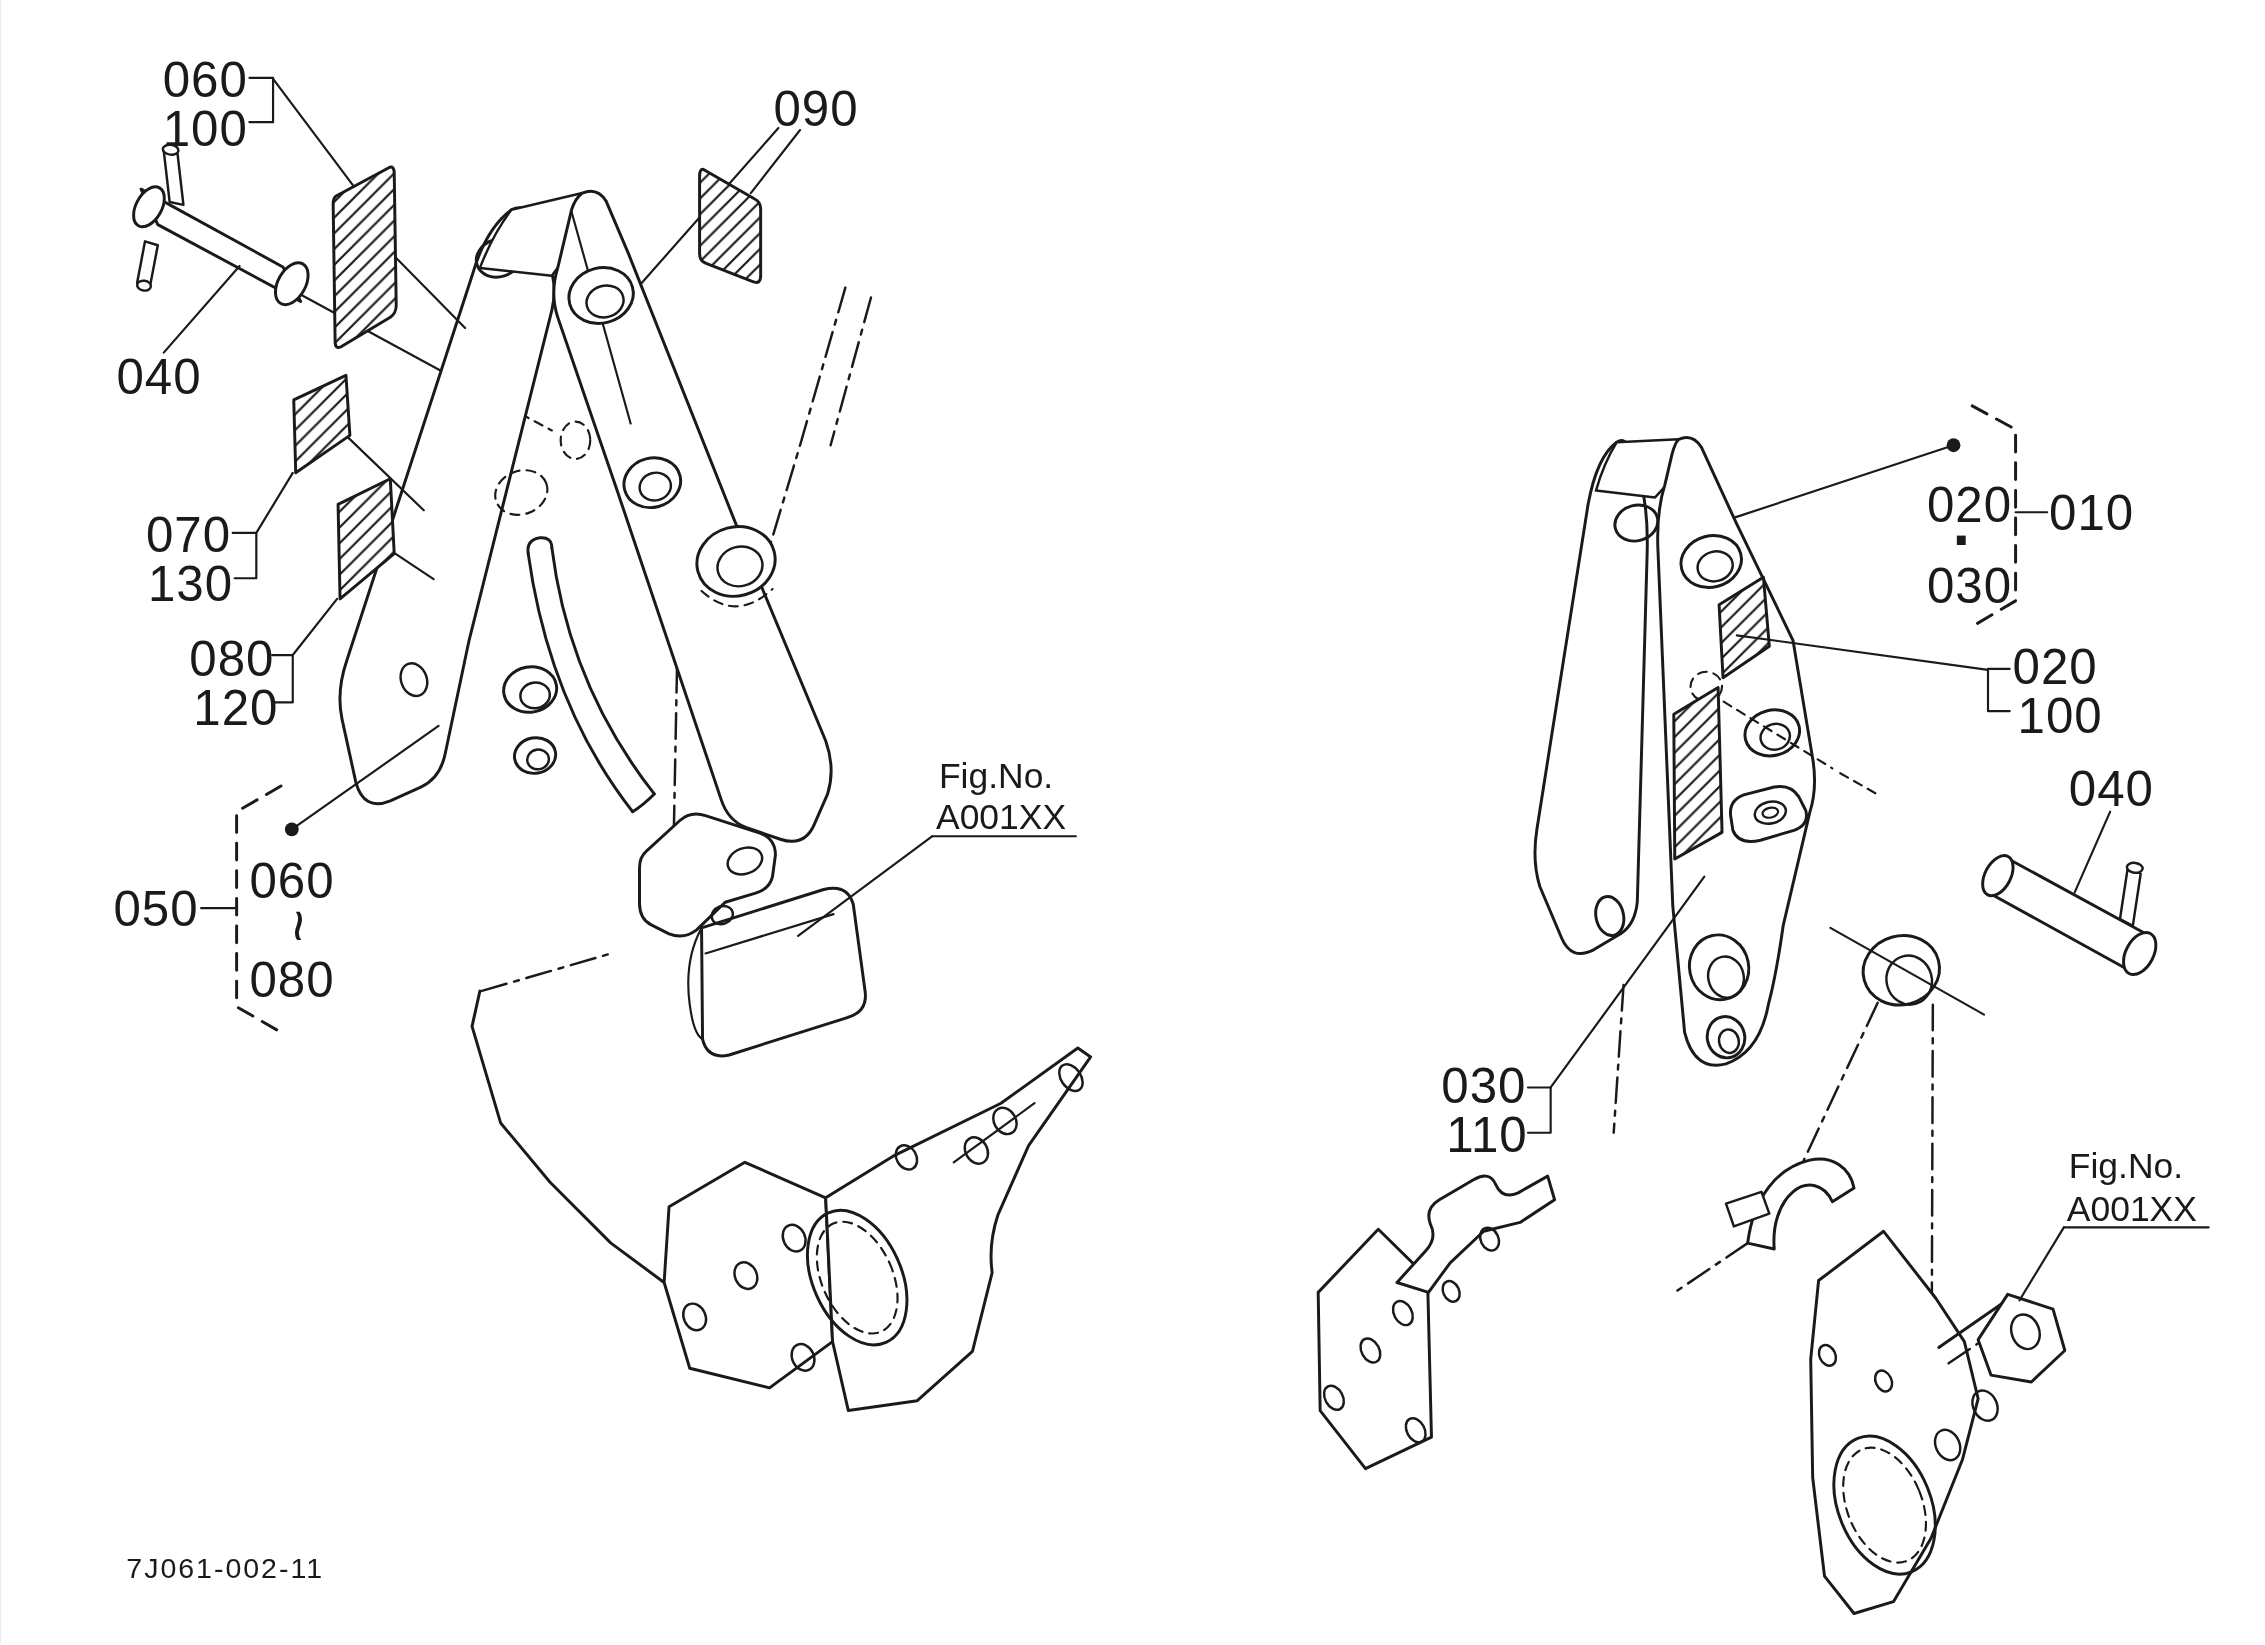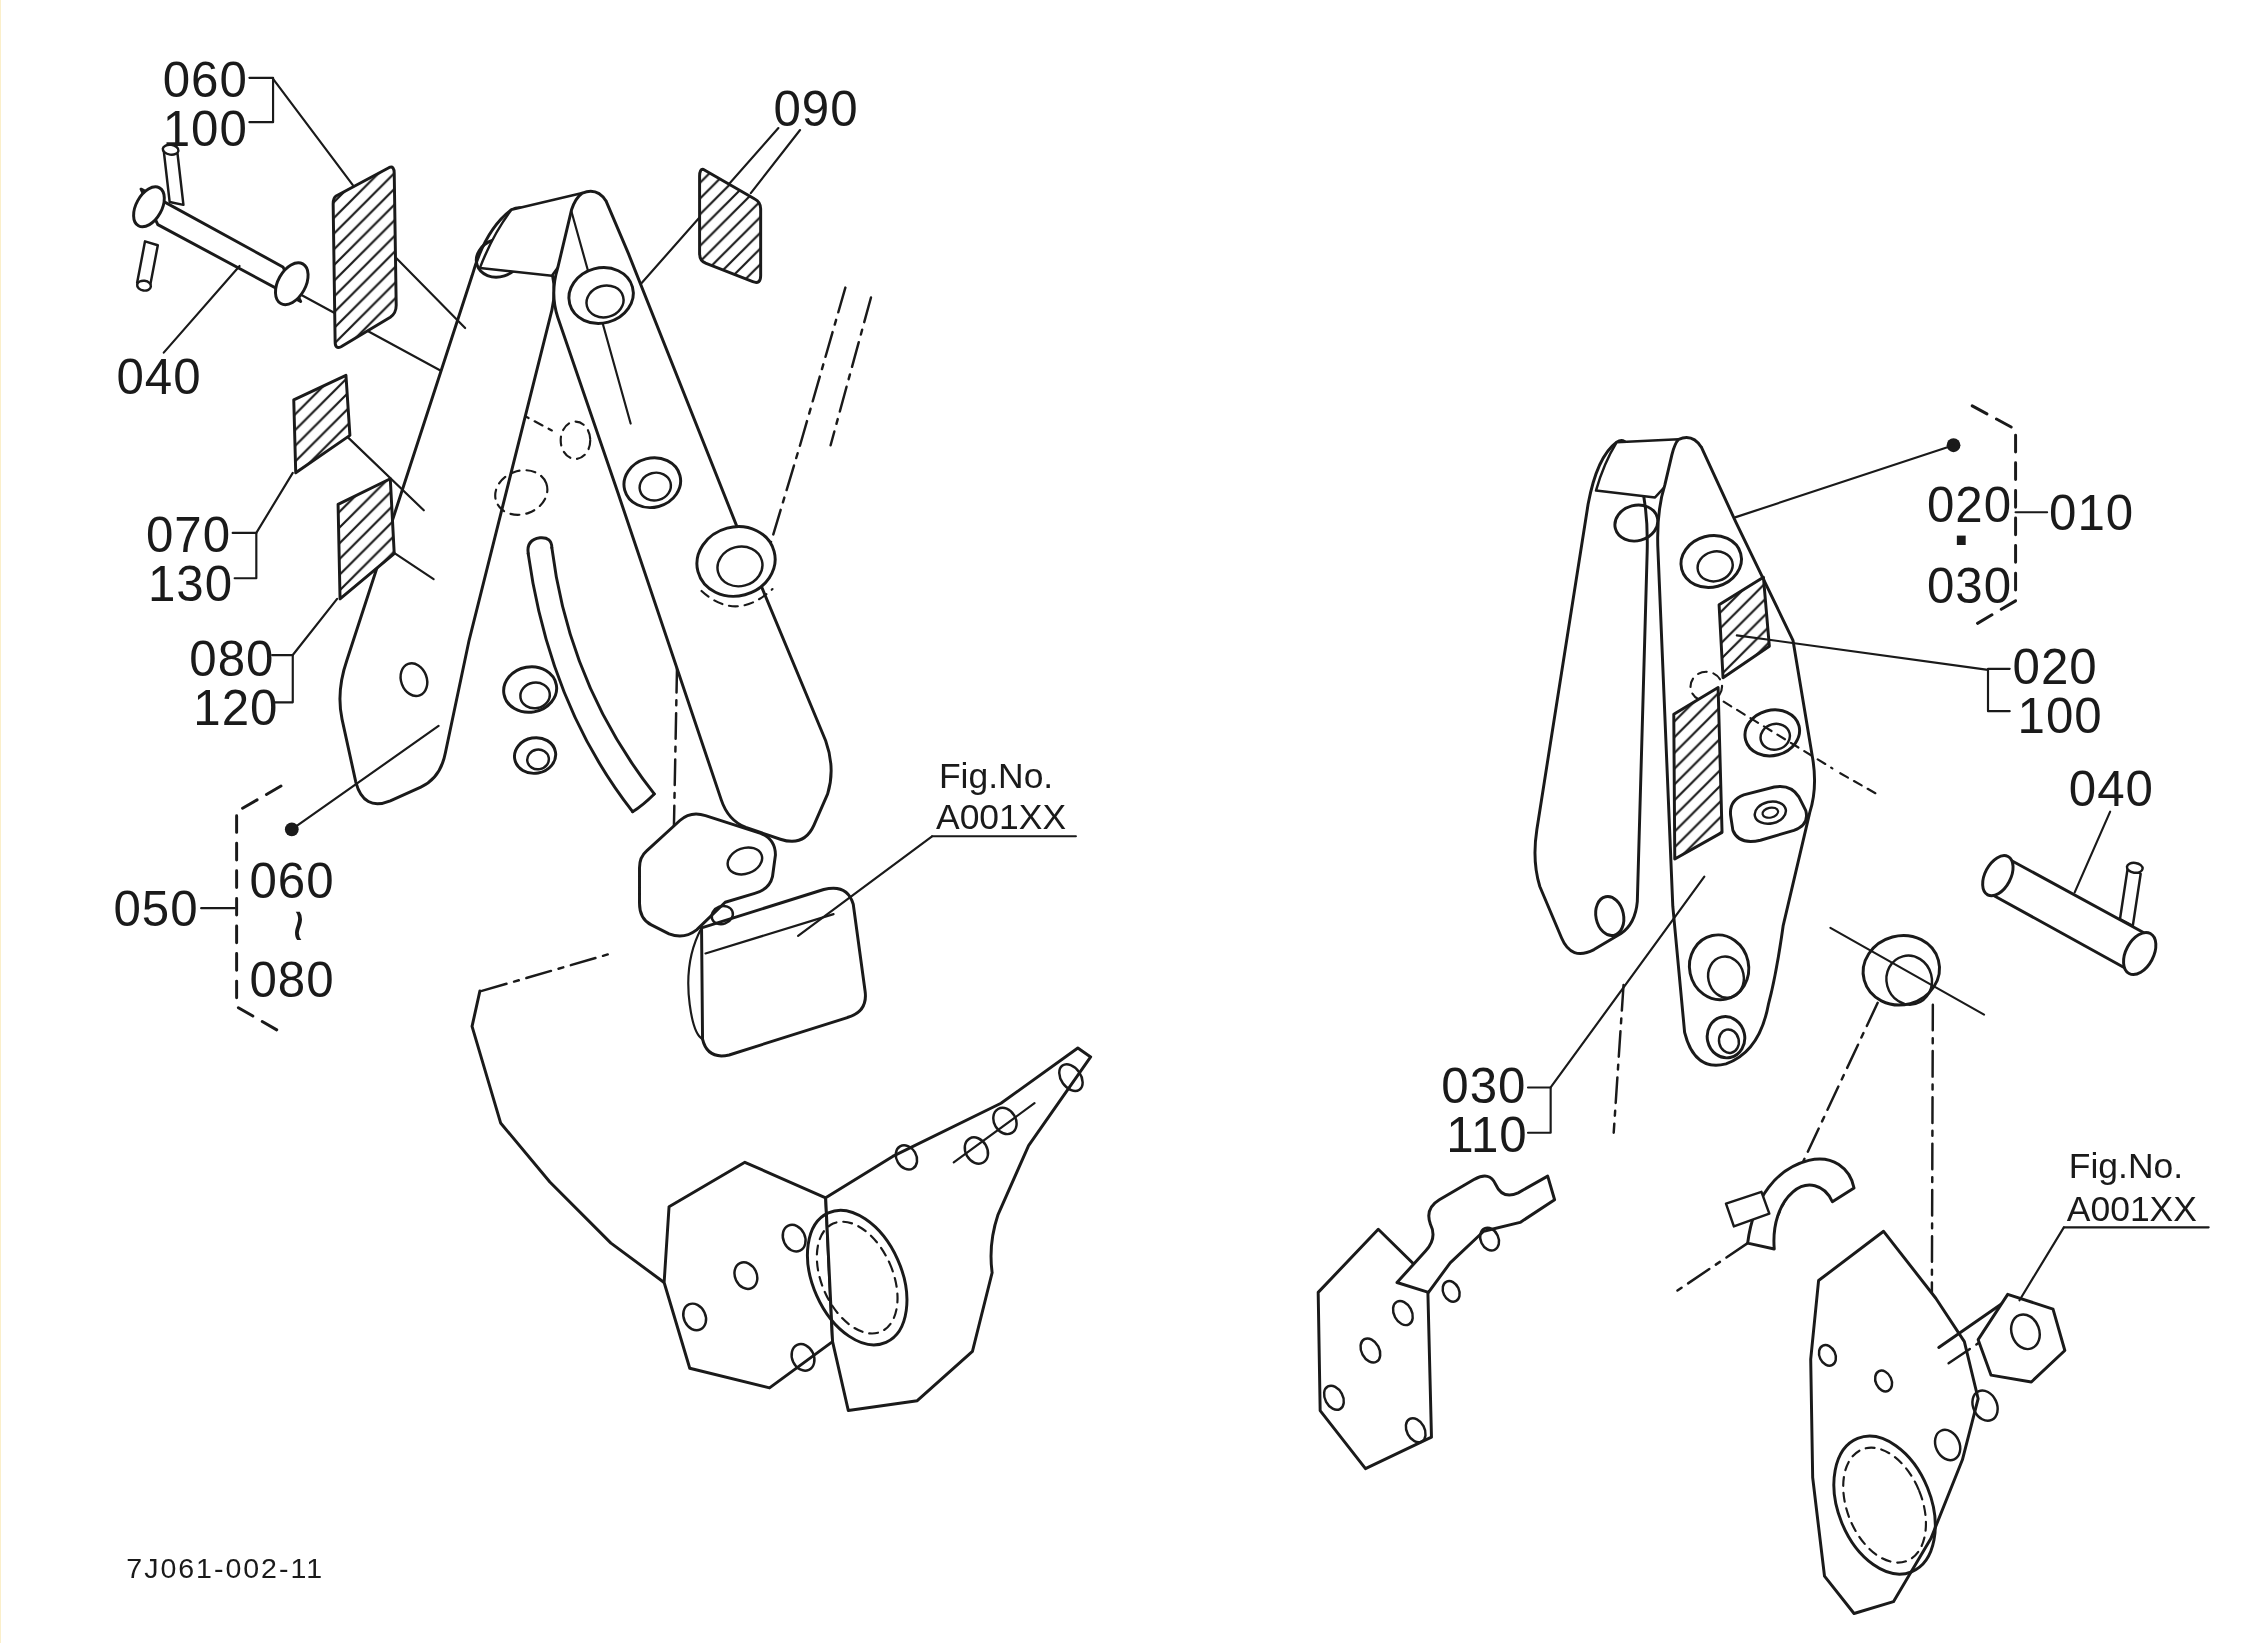--- a/index.html
+++ b/index.html
@@ -1,16 +1,16 @@
 <!DOCTYPE html>
 <html><head>
 <meta charset="utf-8">
 <style>
   html,body{margin:0;padding:0;background:#ffffff;}
-  .page{position:relative;width:2266px;height:1643px;background:#eab308;overflow:hidden;
+  .page{position:relative;width:2266px;height:1643px;background:#a3a3a3;overflow:hidden;
         font-family:"Liberation Sans","DejaVu Sans",sans-serif;}
   svg{display:block;}
   text{fill:#1a1a1a;font-family:"Liberation Sans","DejaVu Sans",sans-serif;}
   .part-num{font-size:50px;letter-spacing:1px;}
   .fig-ref{font-size:36px;}
   .dwg-num{font-size:29px;letter-spacing:2px;}
   .tilde{font-size:58px;}
   .dot-sep{font-size:64px;font-weight:bold;}
   .ln{stroke:#1a1a1a;fill:none;stroke-linecap:round;stroke-linejoin:round;}
   .w3{stroke-width:3px;}

